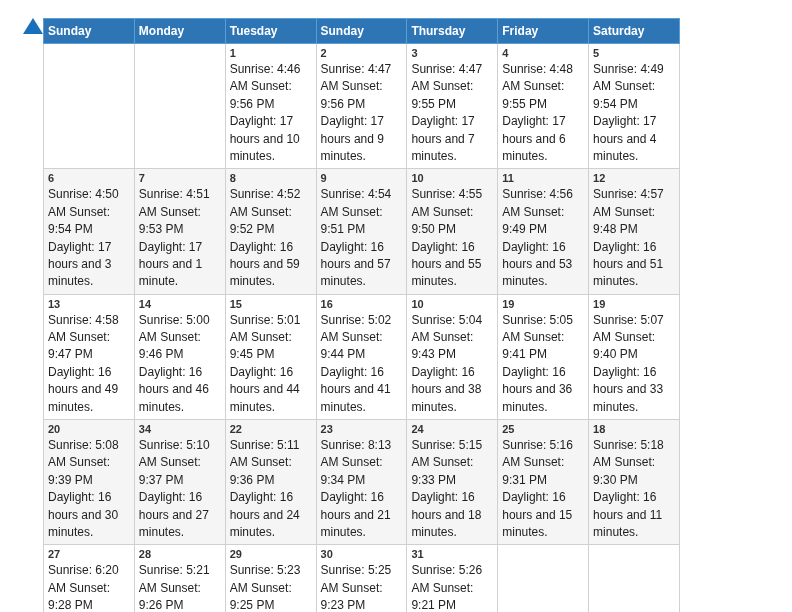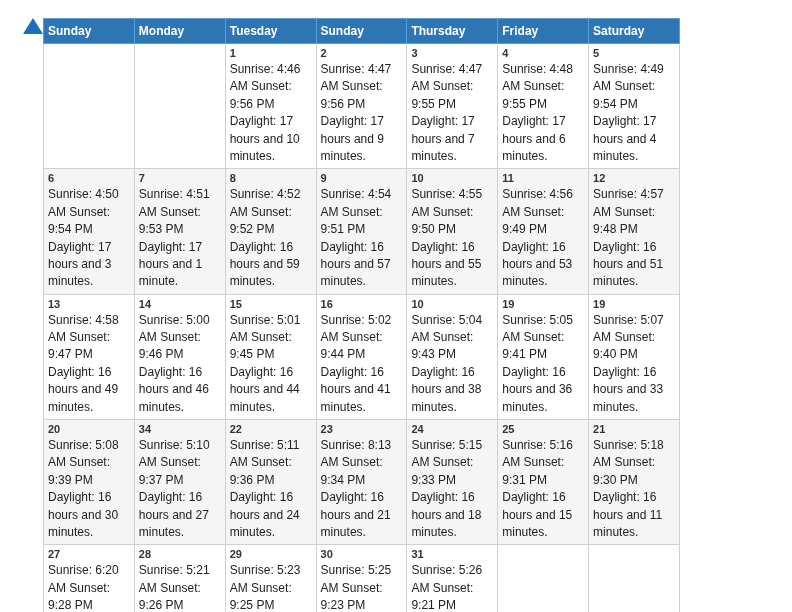--- a/index.html
+++ b/index.html
@@ -311,21 +311,21 @@
 and 18 minutes.</div>
           </td>
           <td class="alt-row">
             <span class="day-num">25</span>
             <div class="day-info">Sunrise: 5:16 AM
 Sunset: 9:31 PM
 Daylight: 16 hours
 and 15 minutes.</div>
           </td>
           <td class="alt-row">
-            <span class="day-num">21</span>
+            <span class="day-num">18</span>
             <div class="day-info">Sunrise: 5:18 AM
 Sunset: 9:30 PM
 Daylight: 16 hours
 and 11 minutes.</div>
           </td>
         </tr>
         <tr>
           <td>
             <span class="day-num">27</span>
             <div class="day-info">Sunrise: 6:20 AM

